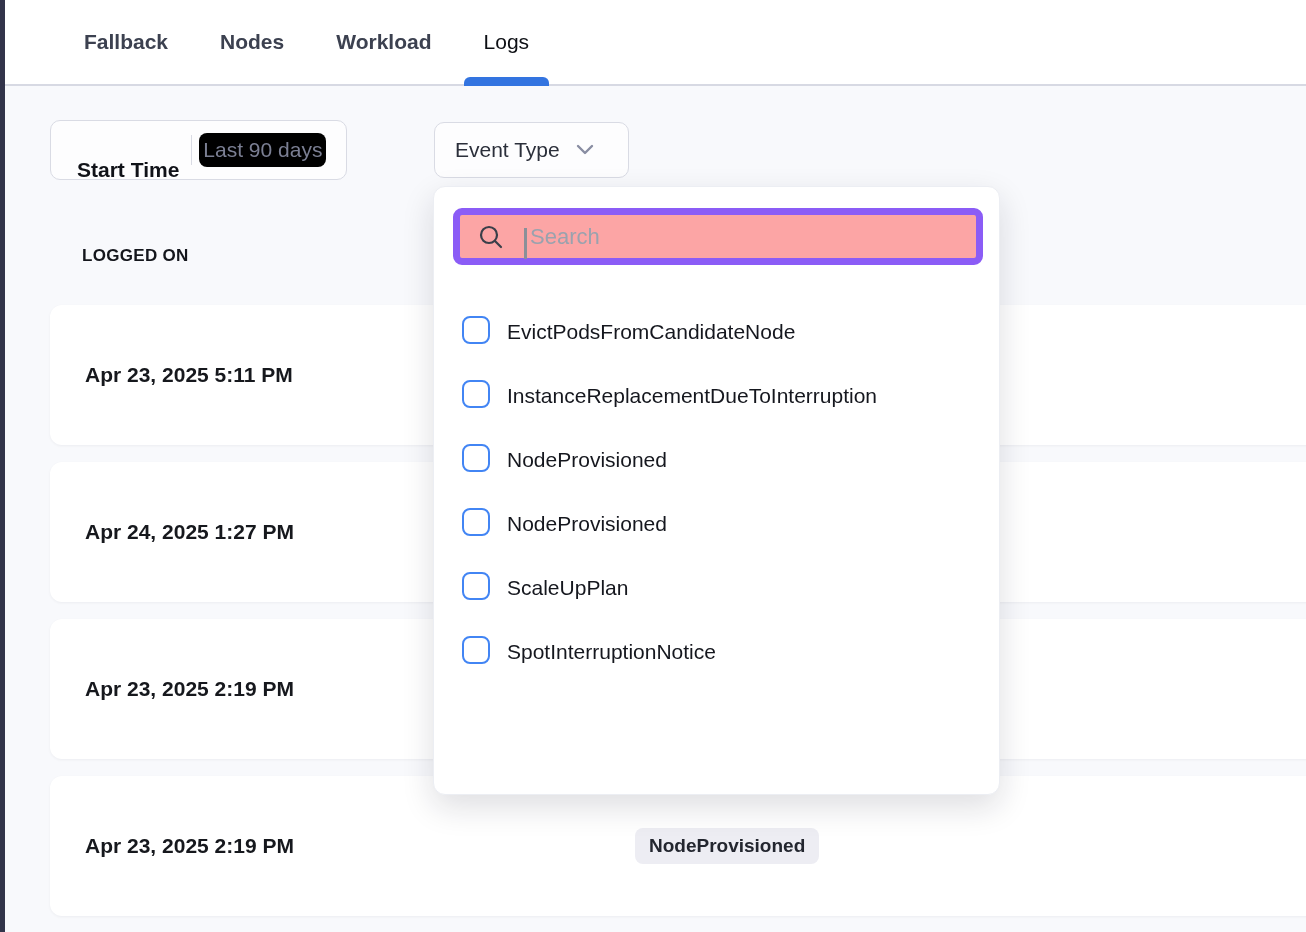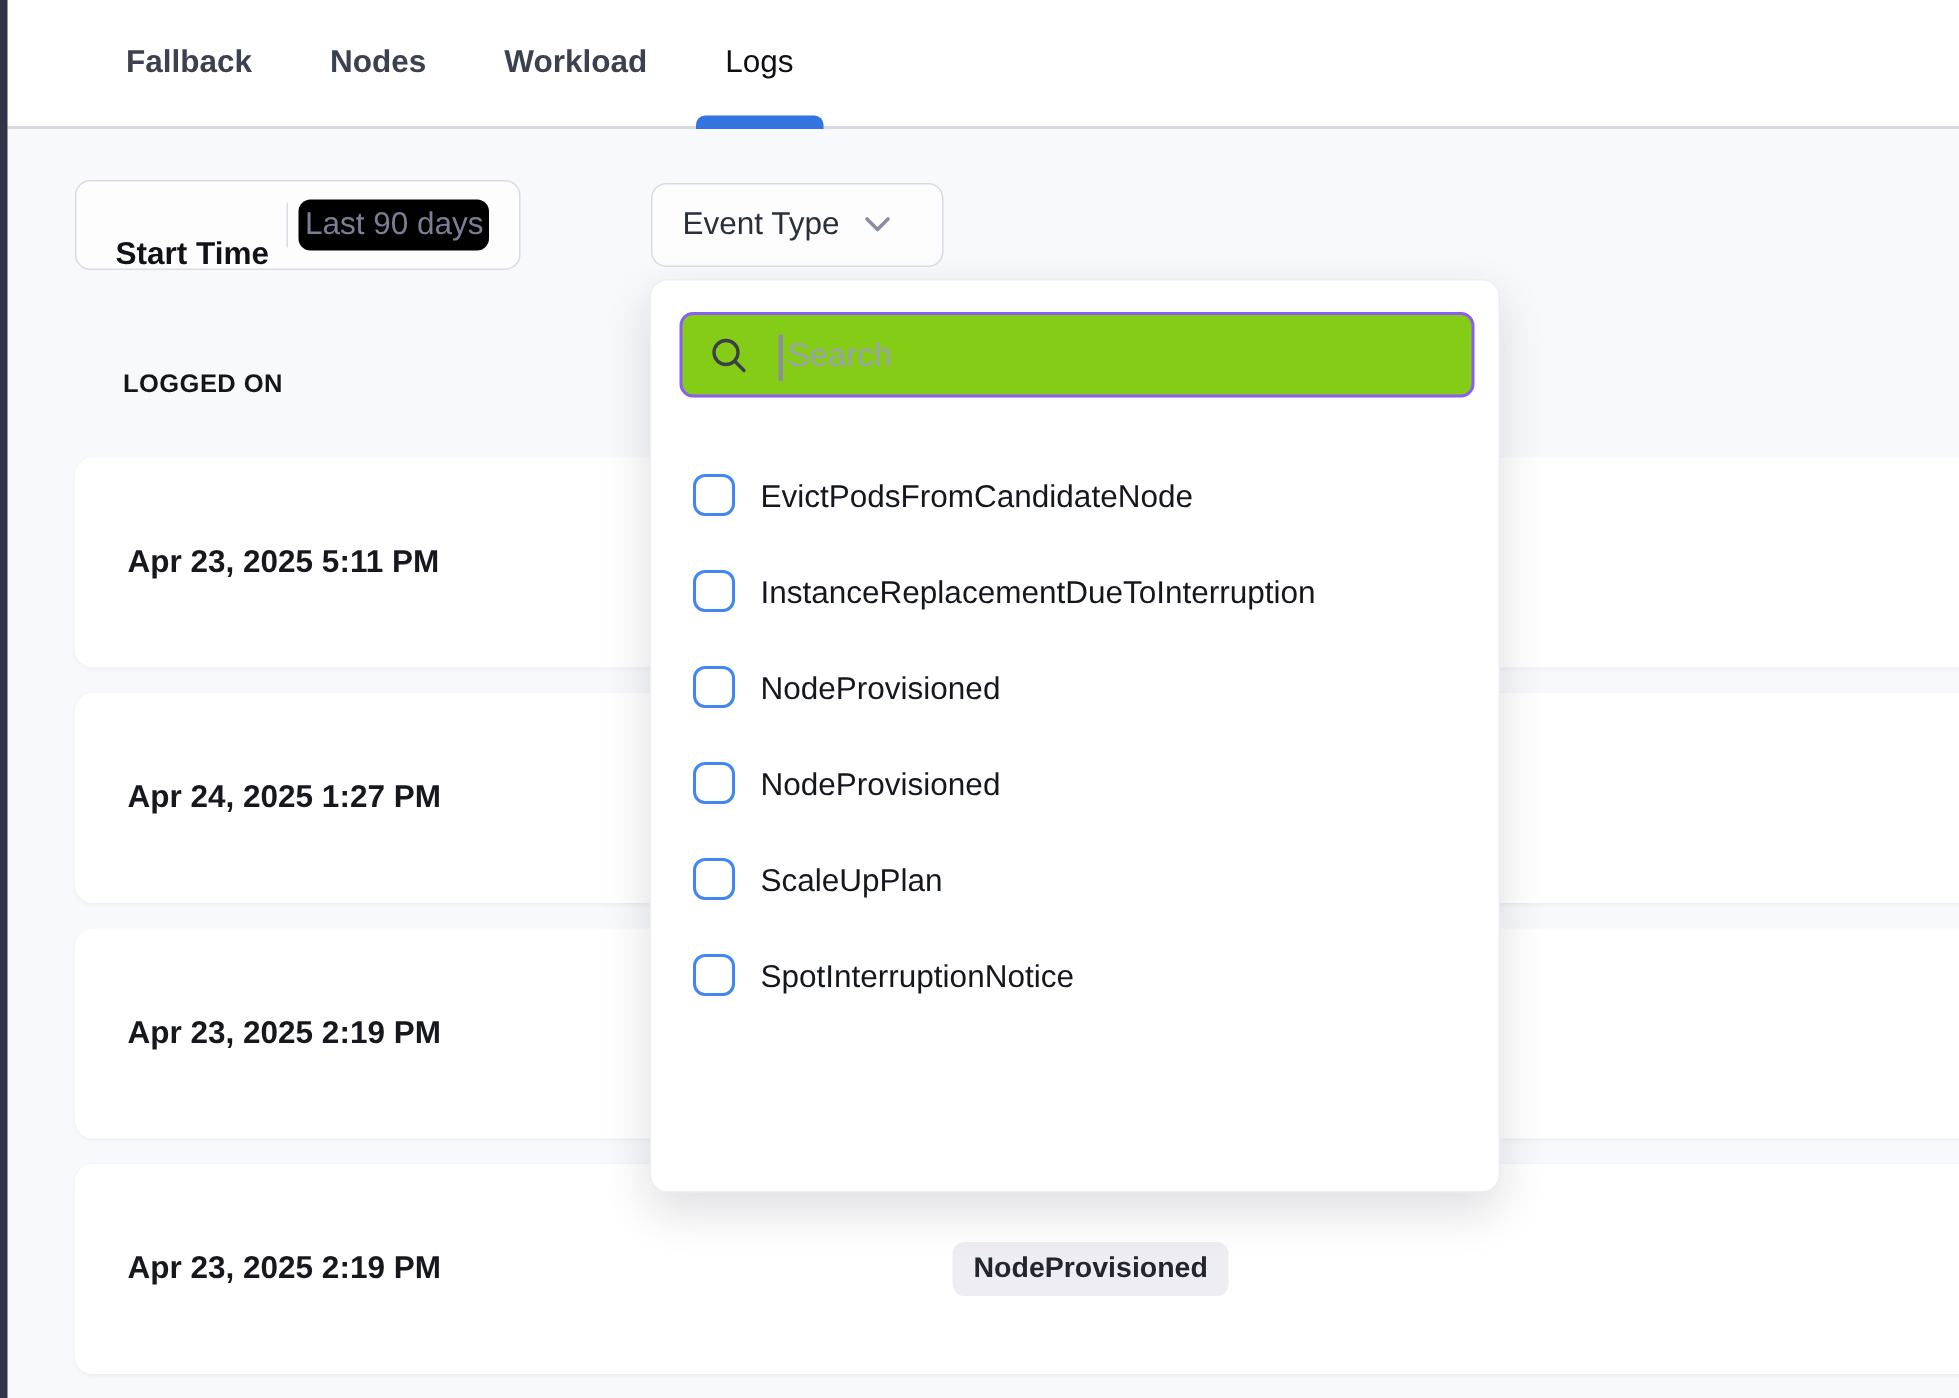--- a/index.html
+++ b/index.html
@@ -73,21 +73,21 @@
   }
   
   .dropdown-panel {
     position: absolute; left: 433px; top: 186px; width: 567px; height: 609px;
     background: #ffffff; border: 1px solid #eceef3; border-radius: 12px;
     box-shadow: 0 12px 32px rgba(20,24,40,0.14);
     z-index: 20;
   }
   .search-box {
     position: absolute; left: 19px; top: 21px; width: 530px; height: 57px;
-    border: 2px solid #8b5cf6; border-radius: 9px; background: #84cc16;
+    border: 7px solid #8b5cf6; border-radius: 9px; background: #fca5a5;
   }
   .search-icon {
     position: absolute; left: 18px; top: 50%; transform: translateY(-50%);
     width: 26px; height: 26px; pointer-events: none;
   }
   .search-caret {
     position: absolute; left: 64px; top: 13px; width: 3px; height: 31px;
     background: #8a9099; pointer-events: none;
   }
   .search-input {

